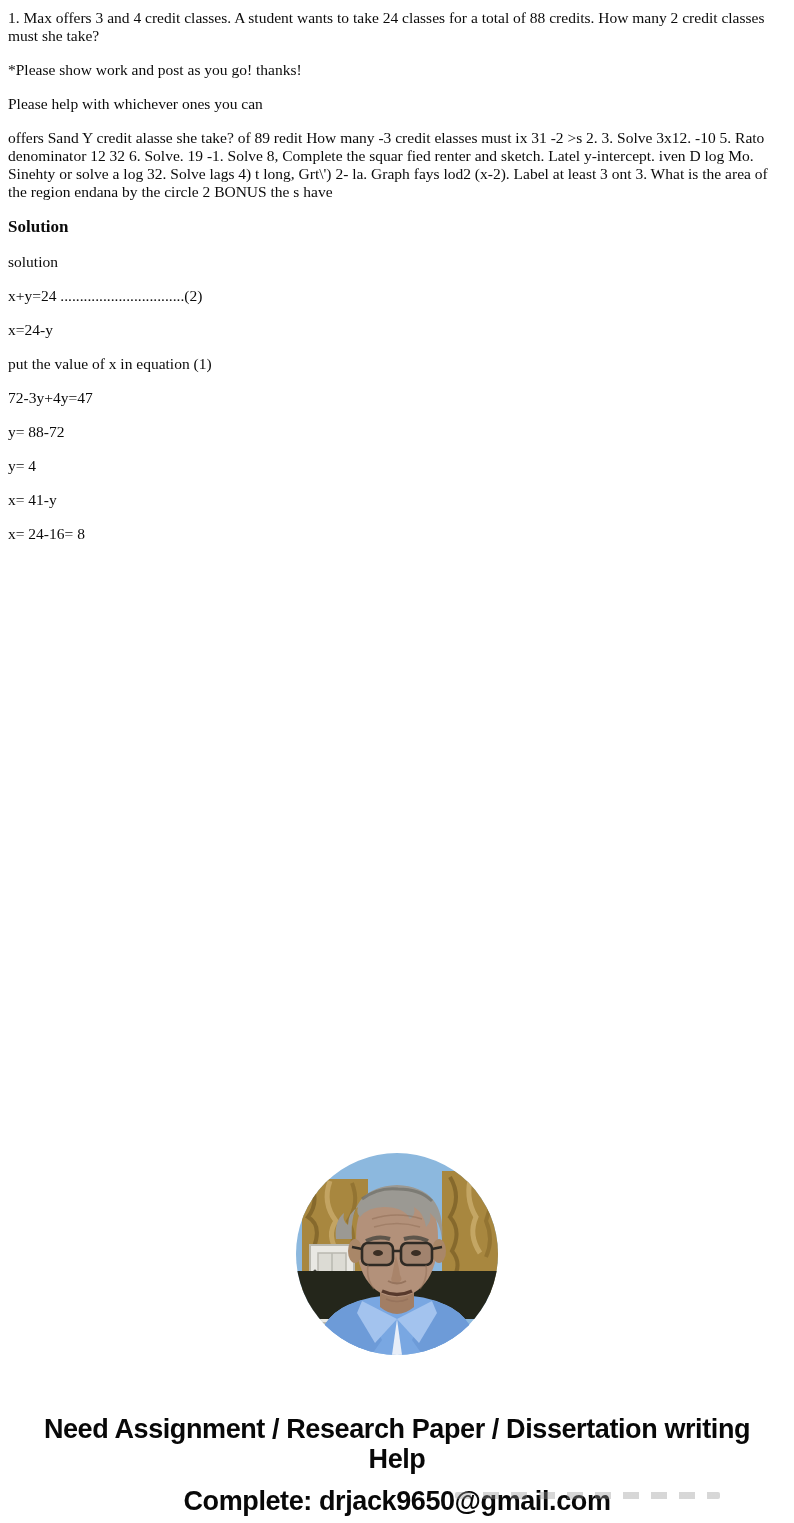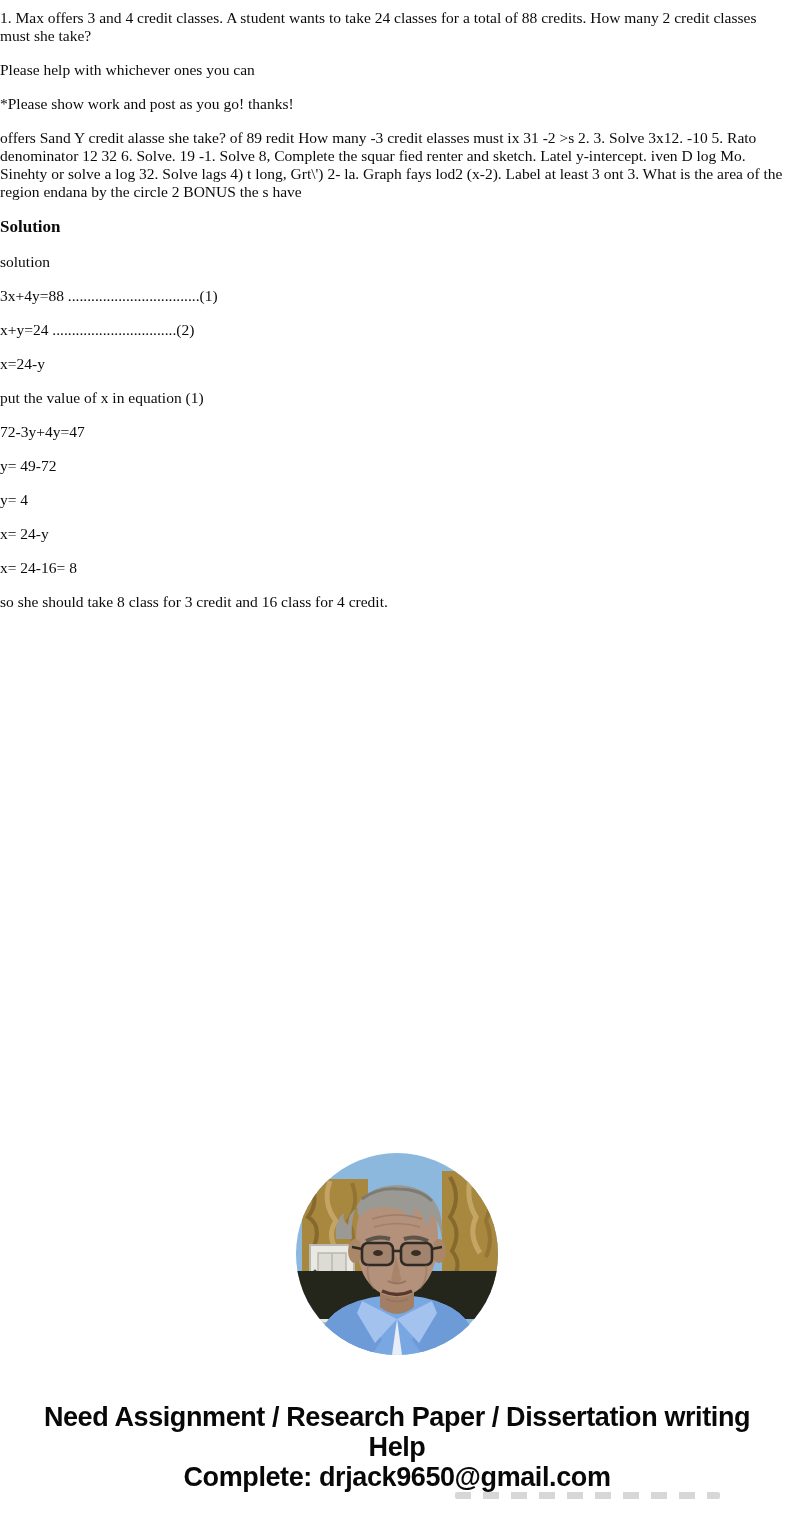--- a/index.html
+++ b/index.html
@@ -7,21 +7,21 @@
   body {
     width: 794px;
     height: 1523px;
     position: relative;
     background: #ffffff;
     color: #0b0b0b;
     font-family: "Liberation Serif", serif;
     overflow: hidden;
   }
   .content {
-    padding: 9px 8px 0 0;
+    padding: 9px 8px 0 8px;
     font-size: 15.5px;
     line-height: 18px;
   }
   .content p { margin: 0 0 16px 0; }
   .content h3 {
     margin: 6px 0 16px 0;
     font-size: 17px;
     line-height: 20px;
     font-weight: bold;
   }
@@ -40,53 +40,51 @@
     right: 0;
     top: 1402px;
     text-align: center;
     font-family: "Liberation Sans", sans-serif;
     font-weight: bold;
     font-size: 27px;
     line-height: 30px;
     letter-spacing: -0.4px;
     color: #080808;
   }
-  .footer .wrapline { max-width: 740px; margin: 0 auto; text-align: center; }
+  .footer .wrapline { max-width: 740px; margin: 12px auto; text-align: center; }
   .ghost-strip {
     position: absolute;
     top: 1492px;
     left: 455px;
     width: 265px;
     height: 7px;
     background: repeating-linear-gradient(90deg,
       rgba(150,150,150,0.38) 0px, rgba(150,150,150,0.38) 16px,
       rgba(255,255,255,0) 16px, rgba(255,255,255,0) 28px);
     border-radius: 2px;
   }
 </style>
 </head>
 <body>
 
 <div class="content">
   <p>1. Max offers 3 and 4 credit classes. A student wants to take 24 classes for a total of 88 credits. How many 2 credit classes must she take?</p>
+  <p>*Please show work and post as you go! thanks!</p>
   <p>Please help with whichever ones you can</p>
-  <p>*Please show work and post as you go! thanks!</p>
   <p>offers Sand Y credit alasse she take? of 89 redit How many -3 credit elasses must ix 31 -2 &gt;s 2. 3. Solve 3x12. -10 5. Rato denominator 12 32 6. Solve. 19 -1. Solve 8, Complete the squar fied renter and sketch. Latel y-intercept. iven D log Mo. Sinehty or solve a log 32. Solve lags 4) t long, Grt\') 2- la. Graph fays lod2 (x-2). Label at least 3 ont 3. What is the area of the region endana by the circle 2 BONUS the s have</p>
   <h3>Solution</h3>
   <p>solution</p>
-  <p>3x+4y=88 ..................................(1)</p>
   <p>x+y=24 ................................(2)</p>
   <p>x=24-y</p>
   <p>put the value of x in equation (1)</p>
   <p>72-3y+4y=47</p>
-  <p>y= 49-72</p>
+  <p>y= 88-72</p>
   <p>y= 4</p>
-  <p>x= 24-y</p>
+  <p>x= 41-y</p>
   <p>x= 24-16= 8</p>
-  <p>so she should take 8 class for 3 credit and 16 class for 4 credit.</p>
 </div>
 
 <div class="avatar-wrap">
   <svg width="202" height="202" viewBox="0 0 202 202" xmlns="http://www.w3.org/2000/svg">
 
     <rect x="0" y="0" width="202" height="202" fill="#8cb8de"></rect>
 
     <g>
       <rect x="6" y="26" width="66" height="112" fill="#a8873f"></rect>
       <path d="M14 30 q10 18 -2 34 q14 8 6 30 q12 10 2 28" stroke="#7d6228" stroke-width="4" fill="none" opacity="0.8"></path>

